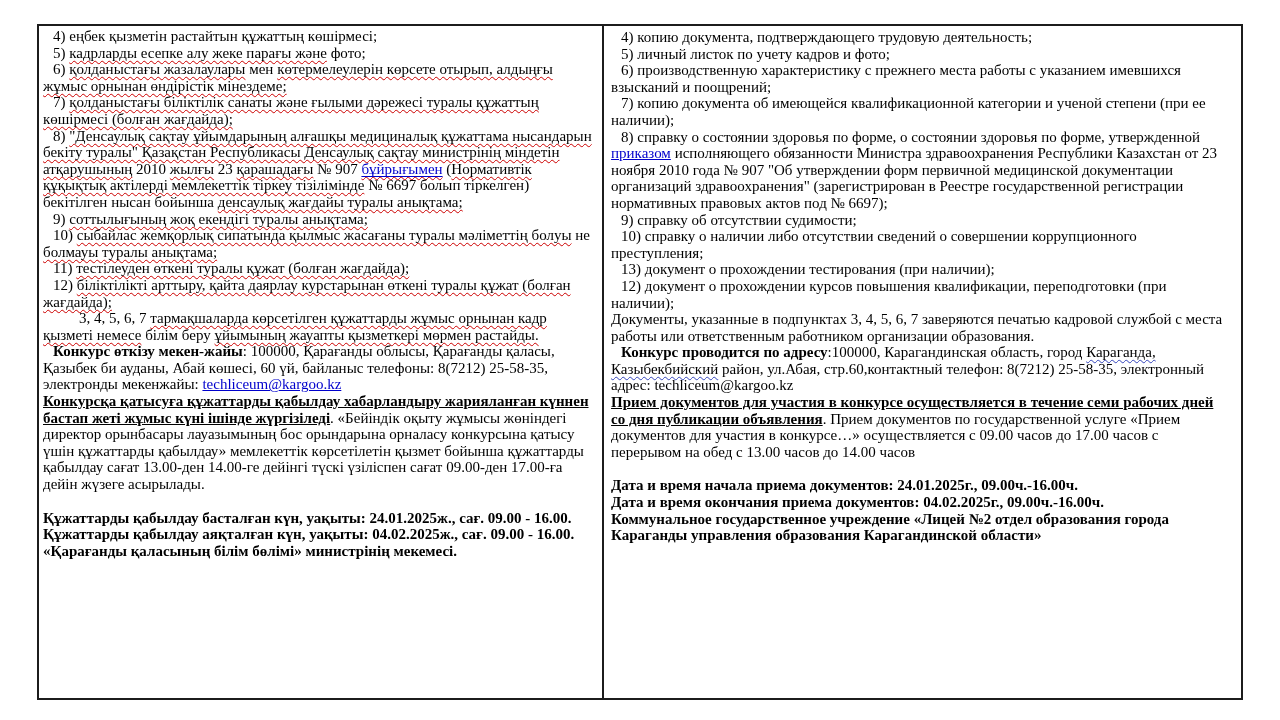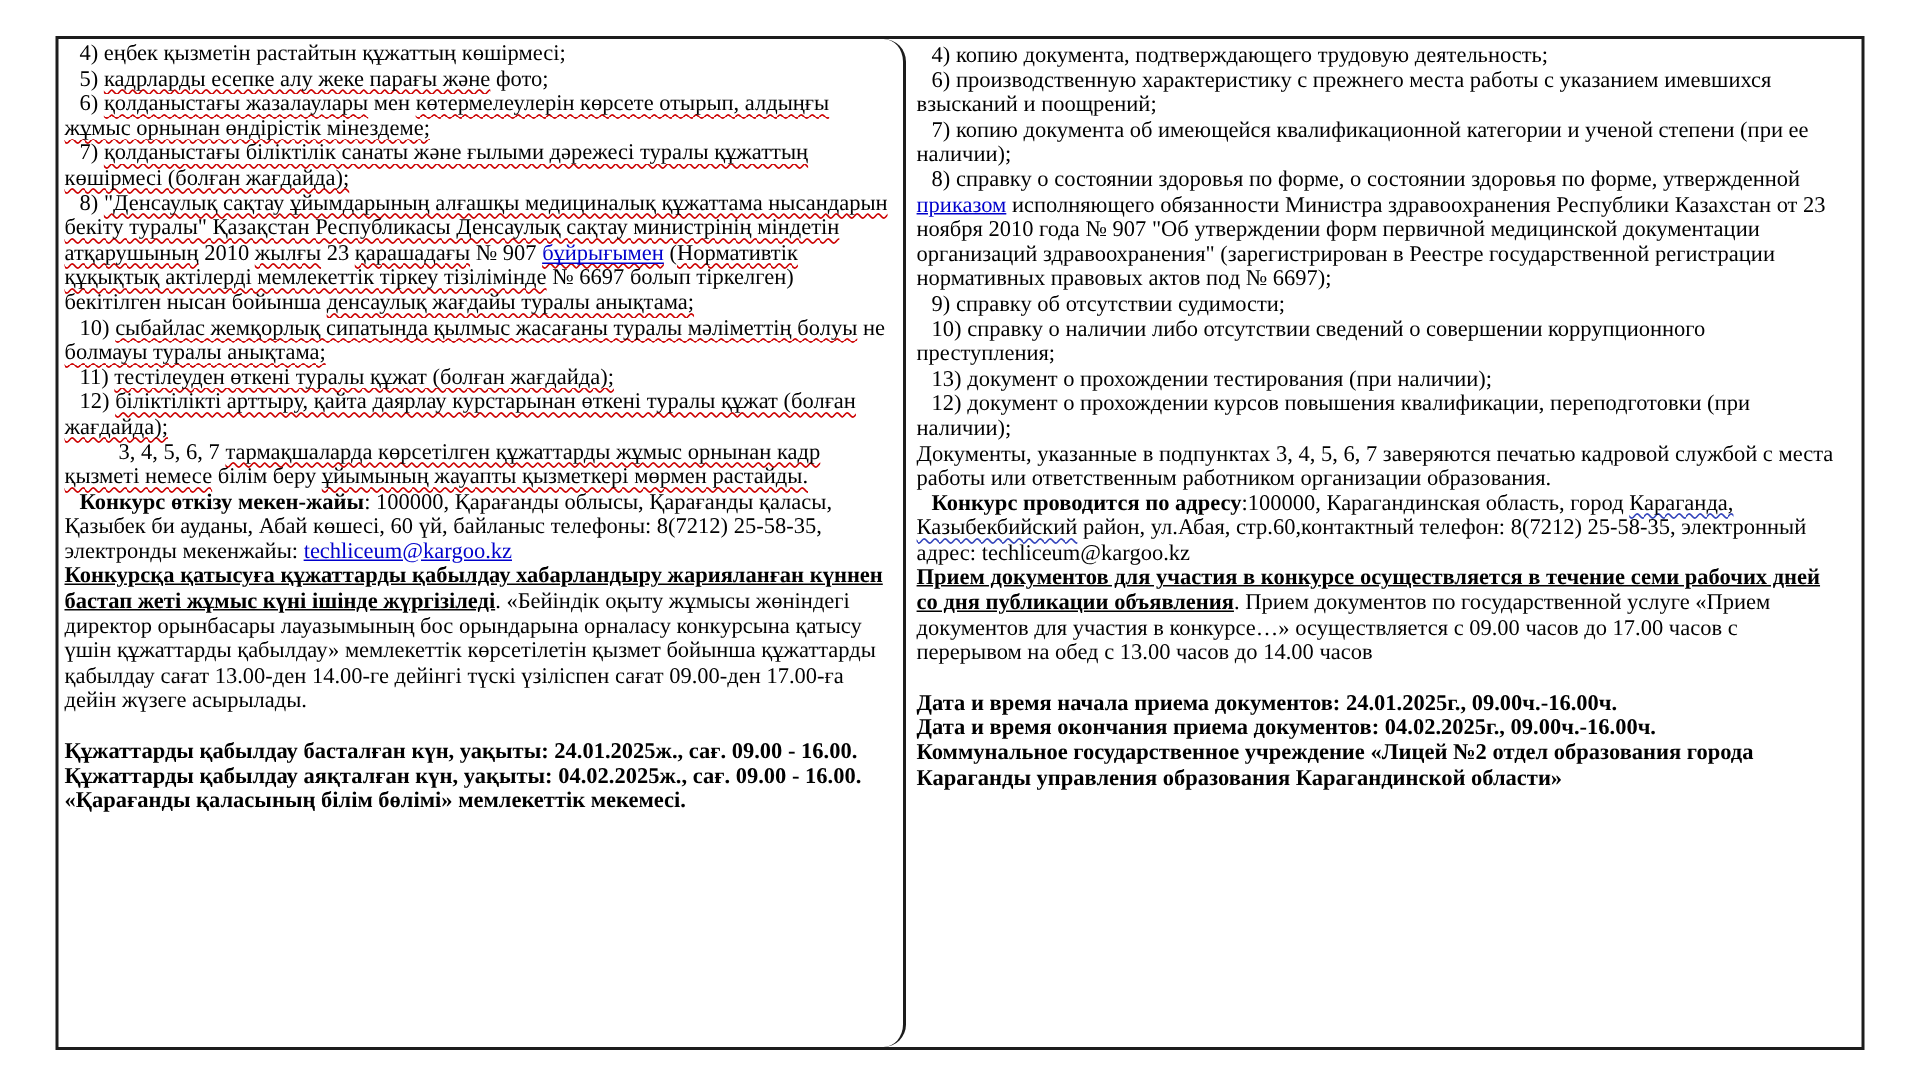--- a/index.html
+++ b/index.html
@@ -2,21 +2,21 @@
 <html><head>
 <meta charset="utf-8">
 <style>
   html,body{margin:0;padding:0;background:#ffffff;}
   body{width:1280px;height:720px;overflow:hidden;position:relative;
        font-family:"Liberation Serif","DejaVu Serif",serif;color:#000;}
   #doc-table{
     position:absolute;left:37px;top:24px;width:1206px;height:676px;
     border:2px solid #1c1c1c;display:flex;box-sizing:border-box;background:#fff;
   }
-  .cell{box-sizing:border-box;overflow:hidden;border-radius:15px;}
+  .cell{box-sizing:border-box;overflow:hidden;}
   #col-kk{width:599px;border-right:2px solid #1c1c1c;padding:2px 6px 2px 4px;}
   #col-ru{width:675px;padding:3px 10px 2px 7px;}
   .para{margin:0;font-size:15px;line-height:16.6px;text-align:left;}
   .para.ind1{text-indent:10px;}
   .para.ind2{text-indent:36px;}
   .para.gap{margin-top:17px;}
   .b{font-weight:bold;margin-top:12px;}
   .u{text-decoration:underline;}
   a.link{color:var(--link,#0000cc);text-decoration:underline;cursor:pointer;}
   .wr{text-decoration:underline wavy var(--spell,#cc0000);text-decoration-thickness:1px;text-underline-offset:2px;text-decoration-skip-ink:none;}
@@ -25,32 +25,34 @@
 </head>
 <body style="--link: #0000cc; --spell: #cc0000; --grammar: #3344bb;">
 
 <div id="doc-table" style="border-color: rgb(28, 28, 28);">
   <div class="cell" id="col-kk" style="border-right-color: rgb(28, 28, 28);">
       <p class="para ind1"><span>4) еңбек қызметін растайтын құжаттың көшірмесі;</span></p>
       <p class="para ind1"><span>5) </span><span class="wr"><span>кадрларды есепке алу жеке парағы және</span></span><span> фото;</span></p>
       <p class="para ind1"><span>6) </span><span class="wr"><span>қолданыстағы жазалаулары</span></span><span> мен </span><span class="wr"><span>көтермелеулерін көрсете отырып, алдыңғы жұмыс орнынан өндірістік мінездеме;</span></span></p>
       <p class="para ind1"><span>7) </span><span class="wr"><span>қолданыстағы біліктілік санаты және ғылыми дәрежесі туралы құжаттың көшірмесі (болған жағдайда);</span></span></p>
       <p class="para ind1"><span>8) </span><span class="wr"><span>"Денсаулық сақтау ұйымдарының алғашқы медициналық құжаттама нысандарын бекіту туралы" Қазақстан Республикасы Денсаулық сақтау министрінің міндетін атқарушының</span></span><span> 2010 </span><span class="wr"><span>жылғы</span></span><span> 23 </span><span class="wr"><span>қарашадағы</span></span><span> № 907 </span><span class="wr"><a class="link">бұйрығымен</a></span><span> (</span><span class="wr"><span>Нормативтік құқықтық актілерді мемлекеттік тіркеу тізілімінде</span></span><span> № 6697 болып тіркелген) бекітілген нысан бойынша </span><span class="wr"><span>денсаулық жағдайы туралы анықтама;</span></span></p>
+      <p class="para ind1"><span>9) </span><span class="wr"><span>соттылығының жоқ екендігі туралы анықтама;</span></span></p>
       <p class="para ind1"><span>10) </span><span class="wr"><span>сыбайлас жемқорлық сипатында қылмыс жасағаны туралы мәліметтің болуы</span></span><span> не </span><span class="wr"><span>болмауы туралы анықтама;</span></span></p>
       <p class="para ind1"><span>11) </span><span class="wr"><span>тестілеуден өткені туралы құжат (болған жағдайда);</span></span></p>
       <p class="para ind1"><span>12) </span><span class="wr"><span>біліктілікті арттыру, қайта даярлау курстарынан өткені туралы құжат (болған жағдайда);</span></span></p>
       <p class="para ind2"><span>3, 4, 5, 6, 7 </span><span class="wr"><span>тармақшаларда көрсетілген құжаттарды жұмыс орнынан кадр қызметі немесе</span></span><span> білім беру </span><span class="wr"><span>ұйымының жауапты қызметкері мөрмен растайды.</span></span></p>
       <p class="para ind1"><span class="b">Конкурс өткізу мекен-жайы</span><span>: 100000, Қарағанды облысы, Қарағанды  қаласы, Қазыбек би ауданы, Абай көшесі, 60 үй, байланыс телефоны: 8(7212) 25-58-35, электронды мекенжайы: </span><a class="link">techliceum@kargoo.kz</a></p>
       <p class="para ind0"><span class="b u">Конкурсқа қатысуға құжаттарды қабылдау хабарландыру жарияланған күннен бастап жеті жұмыс күні ішінде жүргізіледі</span><span>. «Бейіндік оқыту жұмысы жөніндегі директор орынбасары лауазымының  бос орындарына орналасу конкурсына қатысу үшін құжаттарды  қабылдау» мемлекеттік көрсетілетін қызмет бойынша құжаттарды қабылдау сағат 13.00-ден 14.00-ге дейінгі түскі үзіліспен сағат 09.00-ден 17.00-ға дейін  жүзеге асырылады.</span></p>
       <p class="para ind0 gap"><span class="b">Құжаттарды  қабылдау басталған күн, уақыты: 24.01.2025ж., сағ. 09.00 - 16.00.</span></p>
       <p class="para ind0"><span class="b">Құжаттарды қабылдау аяқталған  күн, уақыты: 04.02.2025ж., сағ. 09.00 - 16.00.</span></p>
-      <p class="para ind0"><span class="b">«Қарағанды қаласының білім  бөлімі» мемлекеттік мекемесі.</span></p>
+      <p class="para ind0"><span class="b">«Қарағанды қаласының білім  бөлімі» министрінің мекемесі.</span></p>
     </div>
   <div class="cell" id="col-ru">
       <p class="para ind1"><span>4) копию документа, подтверждающего трудовую деятельность;</span></p>
+      <p class="para ind1"><span>5) личный листок по учету кадров и фото;</span></p>
       <p class="para ind1"><span>6) производственную характеристику с прежнего места работы с указанием имевшихся взысканий и поощрений;</span></p>
       <p class="para ind1"><span>7) копию документа об имеющейся квалификационной категории и ученой степени (при ее наличии);</span></p>
       <p class="para ind1"><span>8) справку о состоянии здоровья по форме, о состоянии здоровья по форме, утвержденной </span><a class="link">приказом</a><span> исполняющего обязанности Министра здравоохранения Республики Казахстан от 23 ноября 2010 года № 907 "Об утверждении форм первичной медицинской документации организаций здравоохранения" (зарегистрирован в Реестре государственной регистрации нормативных правовых актов под № 6697);</span></p>
       <p class="para ind1"><span>9) справку об отсутствии судимости;</span></p>
       <p class="para ind1"><span>10) справку о наличии либо отсутствии сведений о совершении коррупционного преступления;</span></p>
       <p class="para ind1"><span>13) документ о прохождении тестирования (при наличии);</span></p>
       <p class="para ind1"><span>12) документ о прохождении курсов повышения квалификации, переподготовки (при наличии);</span></p>
       <p class="para ind0"><span>Документы, указанные в подпунктах 3, 4, 5, 6, 7 заверяются печатью кадровой службой с места работы или ответственным работником организации образования.</span></p>
       <p class="para ind1"><span class="b">Конкурс проводится по адресу</span><span>:100000, Карагандинская область, город </span><span class="wb"><span>Караганда, Казыбекбийский</span></span><span> район, ул.Абая, стр.60,контактный телефон: 8(7212) 25-58-35, электронный адрес: techliceum@kargoo.kz</span></p>
       <p class="para ind0"><span class="b u">Прием документов для участия в конкурсе осуществляется в течение семи рабочих дней со дня публикации объявления</span><span>.  Прием документов по государственной услуге «Прием документов для участия в конкурсе…» осуществляется с 09.00 часов до 17.00 часов с перерывом на обед с 13.00 часов до 14.00 часов</span></p>

